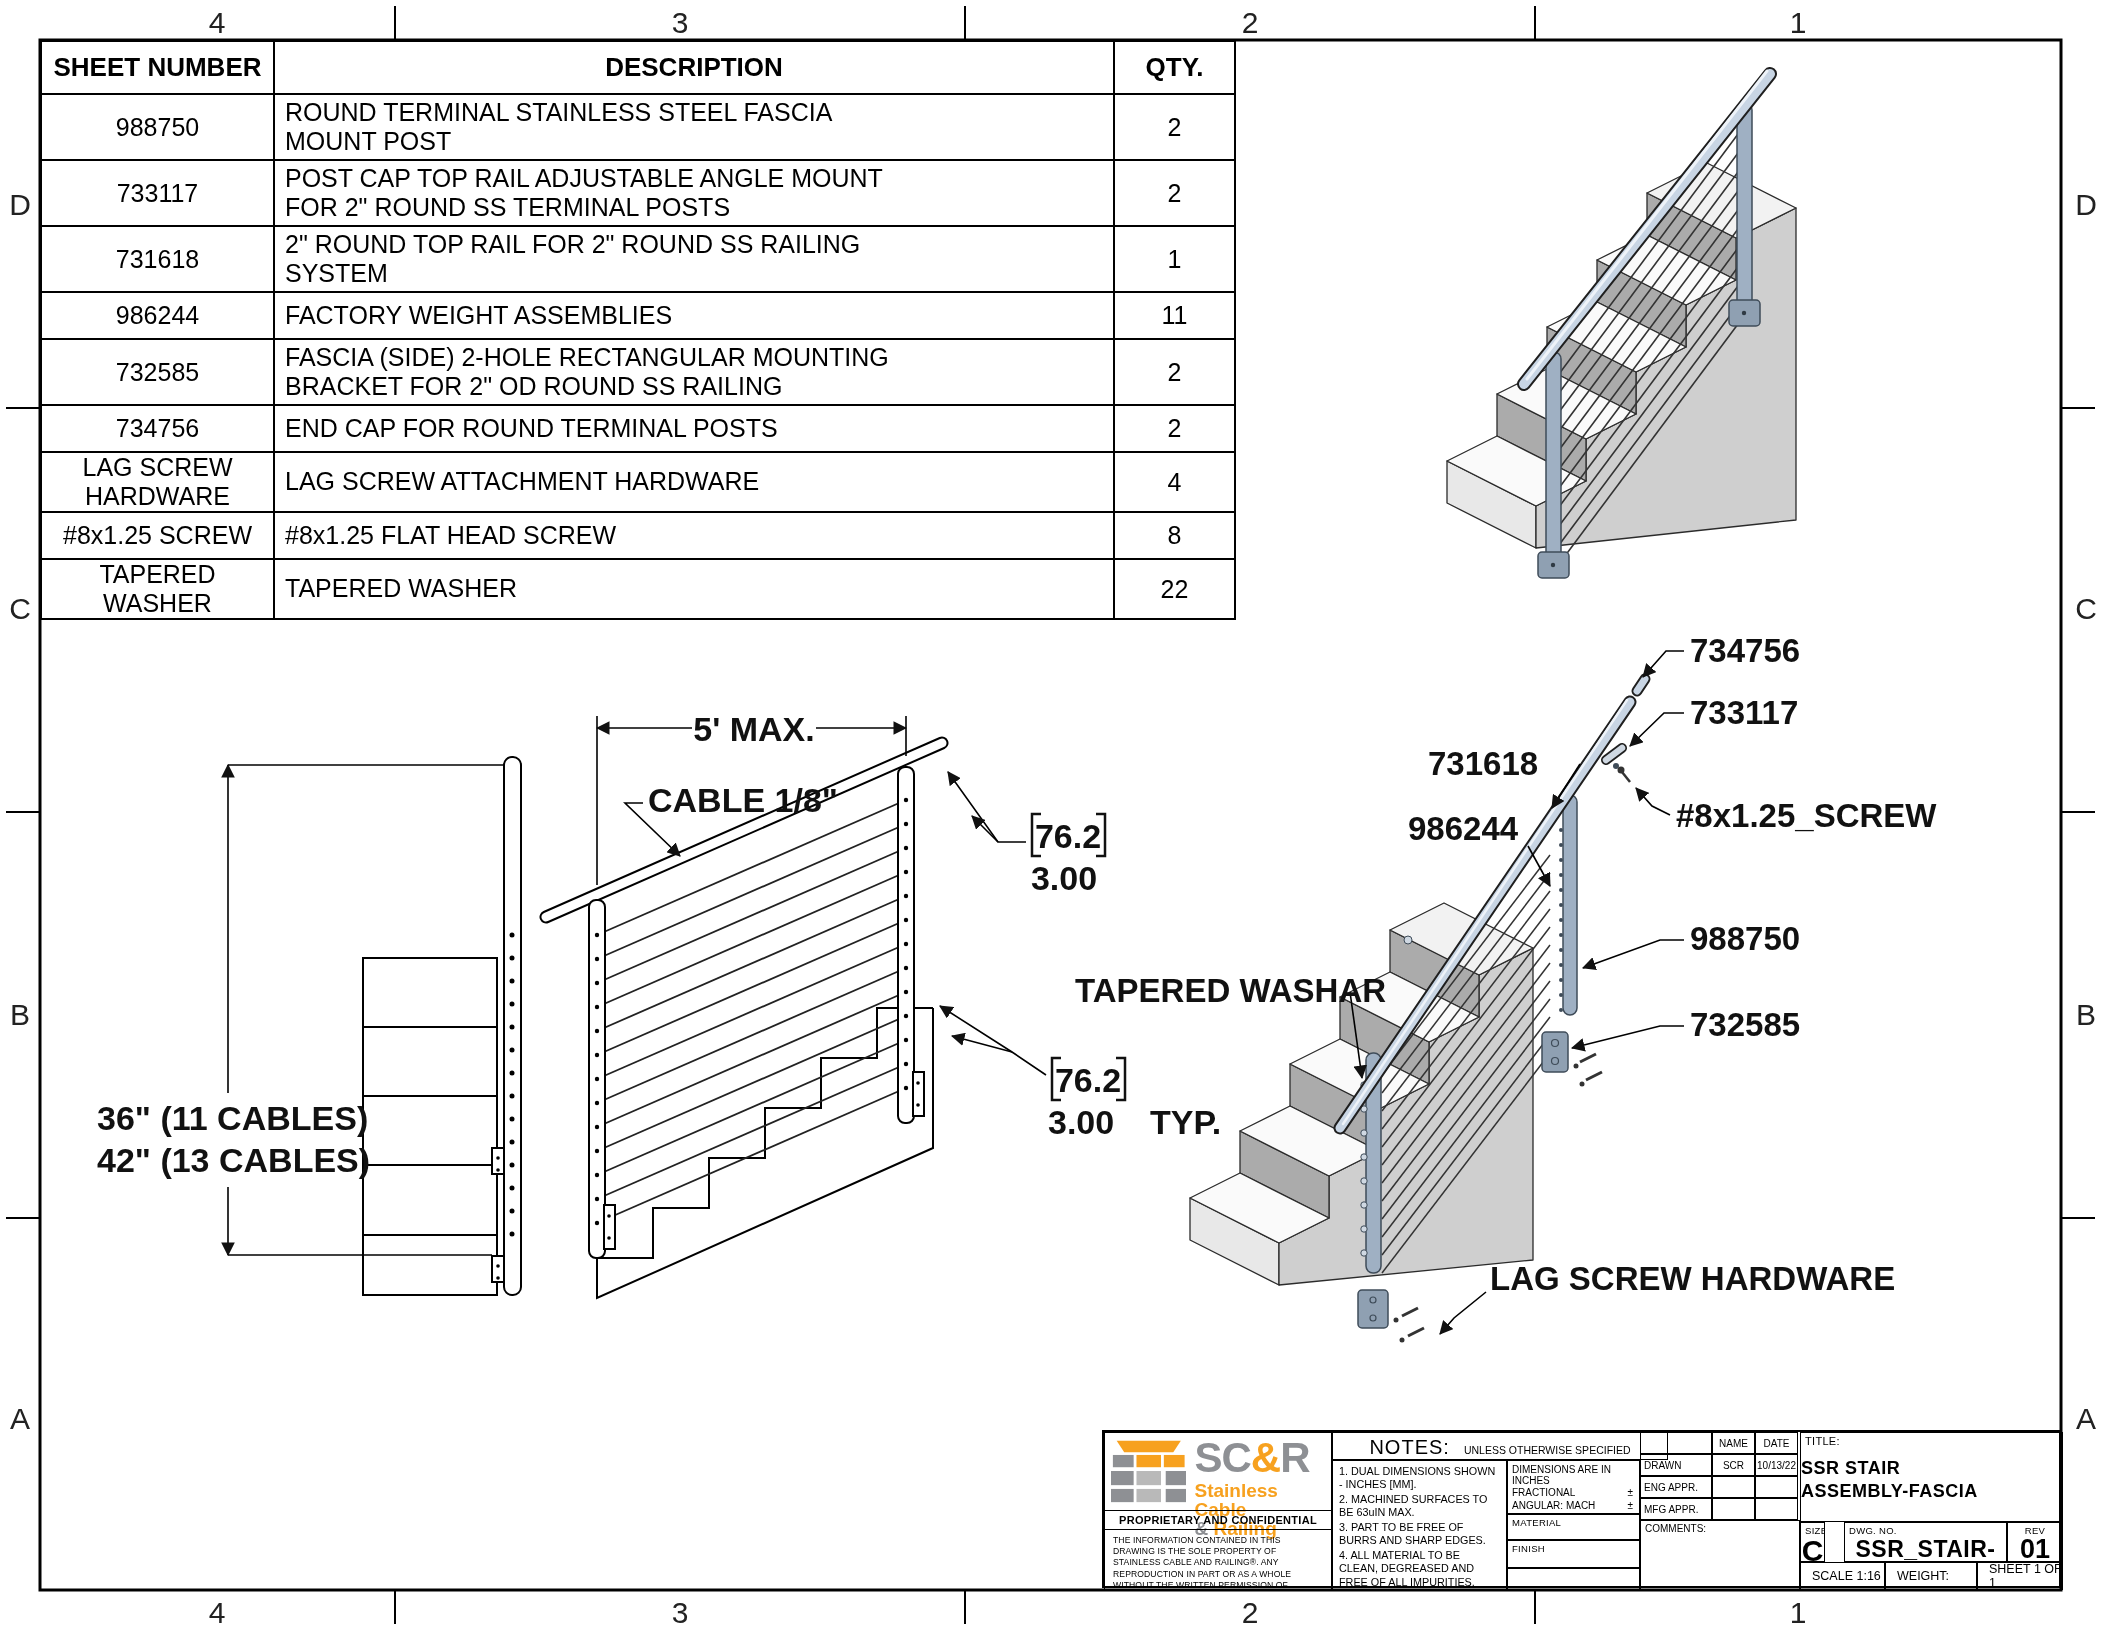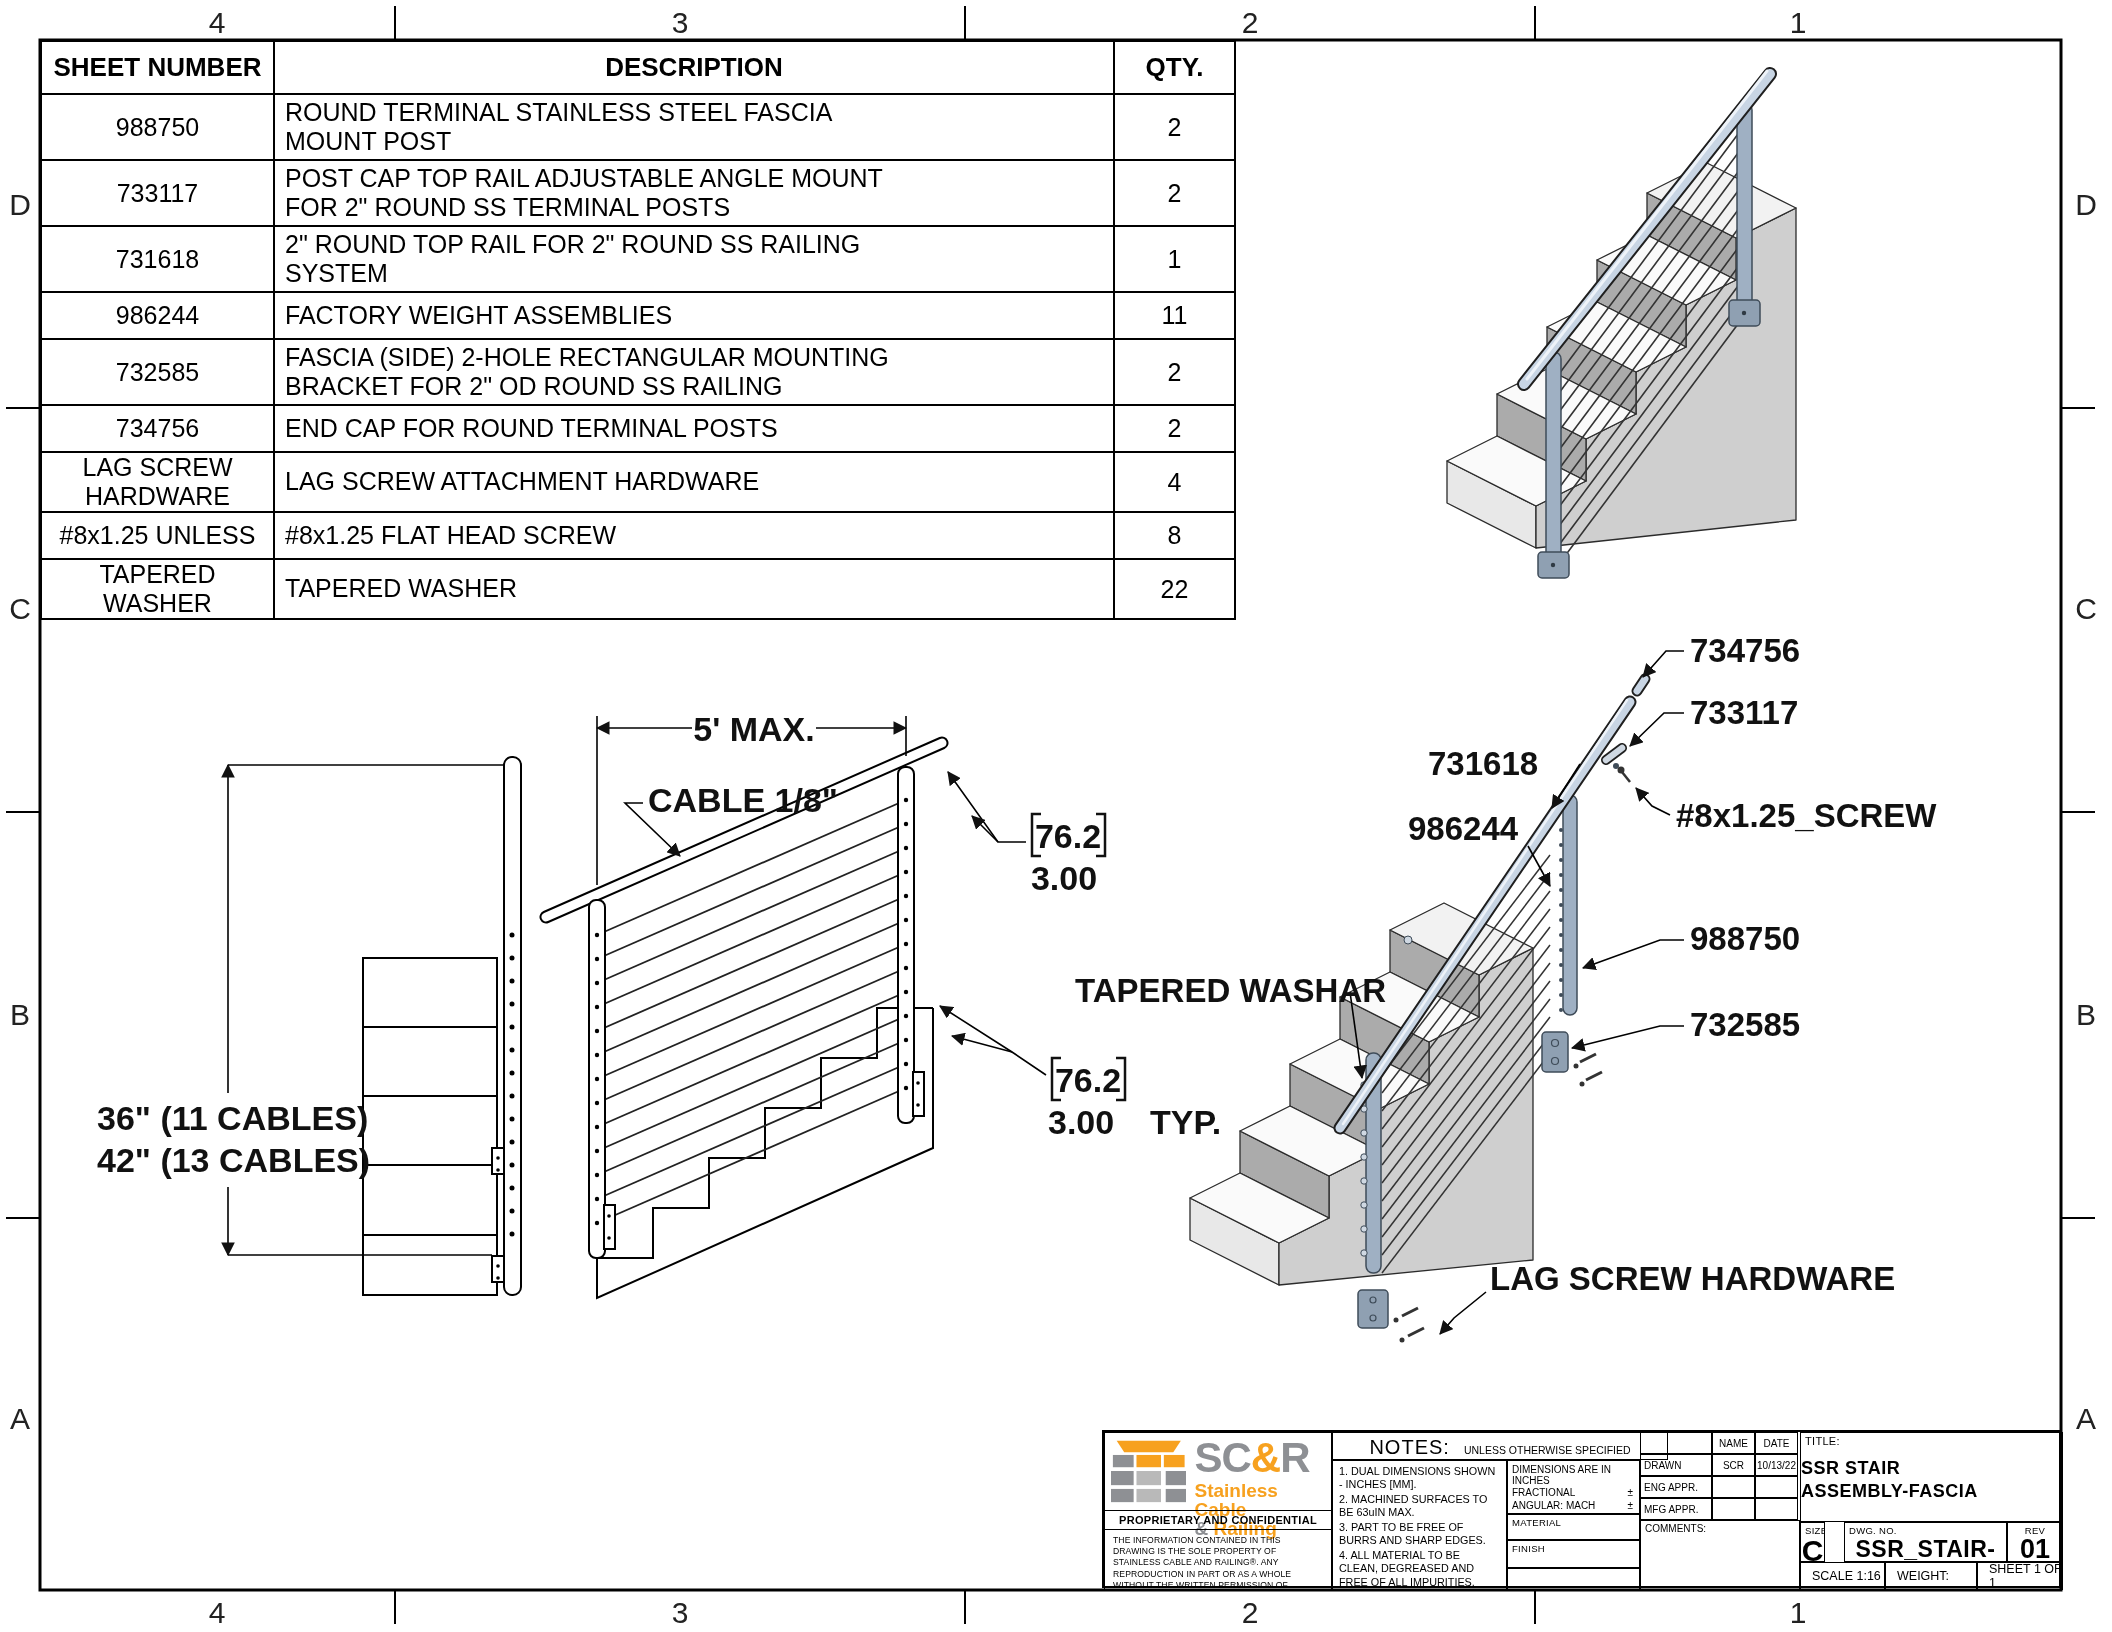--- a/index.html
+++ b/index.html
@@ -443,21 +443,21 @@
           <td class="pn">734756</td>
           <td class="desc">END CAP FOR ROUND TERMINAL POSTS</td>
           <td class="qty">2</td>
         </tr>
     <tr class="h1">
           <td class="pn">LAG SCREW HARDWARE</td>
           <td class="desc">LAG SCREW ATTACHMENT HARDWARE</td>
           <td class="qty">4</td>
         </tr>
     <tr class="h1">
-          <td class="pn">#8x1.25 UNLESS</td>
+          <td class="pn">#8x1.25 SCREW</td>
           <td class="desc">#8x1.25 FLAT HEAD SCREW</td>
           <td class="qty">8</td>
         </tr>
     <tr class="h1">
           <td class="pn">TAPERED WASHER</td>
           <td class="desc">TAPERED WASHER</td>
           <td class="qty">22</td>
         </tr>
   </tbody>
     </table>

